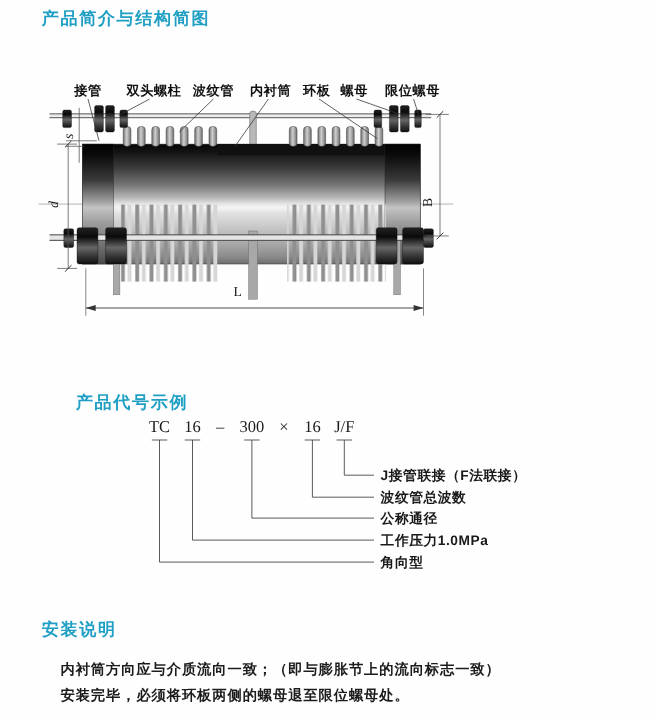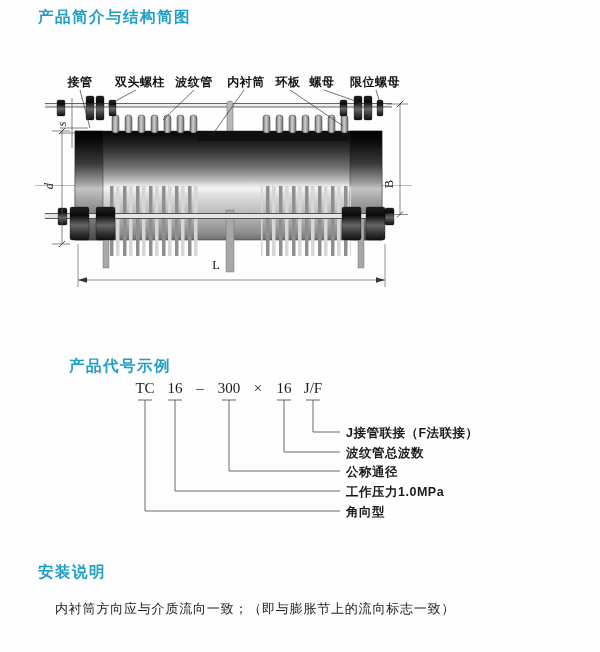--- a/index.html
+++ b/index.html
@@ -2,21 +2,21 @@
 <html><head>
 <meta charset="utf-8">
 <style>
   * { margin:0; padding:0; box-sizing:border-box; }
   body { background:#ffffff; font-family:"Liberation Sans", sans-serif; }
   .page { position:relative; width:596px; height:652px; background:#fefefe; overflow:hidden; }
   .sec-title { position:absolute; left:38px; color:#1f9fc4; font-size:15.5px; font-weight:700; letter-spacing:1.5px; }
   #title-intro { top:7px; }
   #title-code { top:356px;margin-left:31px; }
   #title-install { top:562px;text-align:right; }
-  .para { position:absolute; left:55px; top:598px; font-size:13px; font-weight:400; color:#1c1c1c; letter-spacing:0.8px; line-height:22.5px; }
+  .para { position:absolute; left:55px; top:598px; font-size:13px; font-weight:700; color:#1c1c1c; letter-spacing:0.8px; line-height:22.5px; }
   svg text { user-select:none; }
   .part-label { font-family:"Liberation Sans", sans-serif; font-size:12px; font-weight:700; fill:#111; letter-spacing:0.5px; }
   .dim-letter { font-family:"Liberation Serif", serif; font-size:12.5px; fill:#1a1a1a; }
   .dim-italic { font-style:italic; }
   .code-token { font-family:"Liberation Serif", serif; font-size:15px; fill:#1a1a1a; }
   .callout-label { font-family:"Liberation Sans", sans-serif; font-size:12.5px; font-weight:600; fill:#1a1a1a; letter-spacing:0.5px; }
 </style>
 </head>
 <body>
 
@@ -233,15 +233,16 @@
       <text class="callout-label" x="246" y="98.5">公称通径</text>
       <text class="callout-label" x="246" y="118.5">工作压力1.0MPa</text>
       <text class="callout-label" x="246" y="138.5">角向型</text>
     </g>
   </svg>
 
   <div class="sec-title" id="title-install">安装说明</div>
 
   <div class="para">
     <div>内衬筒方向应与介质流向一致；（即与膨胀节上的流向标志一致）</div>
+    <div>安装完毕，必须将环板两侧的螺母退至限位螺母处。</div>
   </div>
 
 </div>
 
 </body></html>

